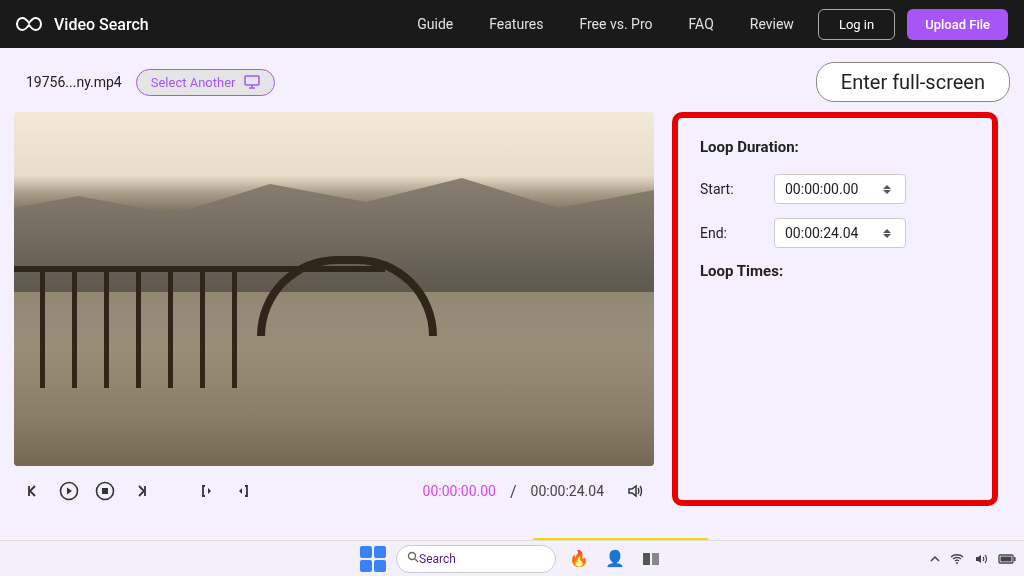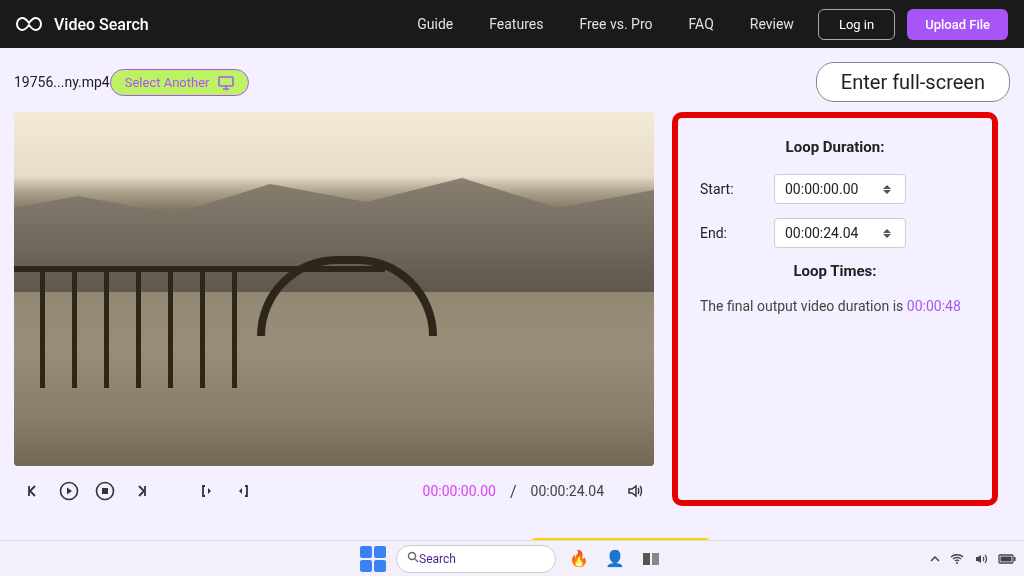--- a/index.html
+++ b/index.html
@@ -8,23 +8,23 @@
 
 .header { background: #1a1a1a; height: 48px; display: flex; align-items: center; padding: 0 16px; color: #fff; }
 .logo-wrap { display: flex; align-items: center; gap: 10px; font-size: 16px; font-weight: 500; }
 .logo-icon svg { display: block; }
 .nav { margin-left: auto; display: flex; align-items: center; gap: 36px; margin-right: 24px; }
 .nav-link { color: #e0e0e0; font-size: 14px; cursor: pointer; }
 .login-btn { border: 1px solid #aaa; background: transparent; color: #fff; padding: 7px 20px; border-radius: 6px; font-size: 13px; cursor: pointer; }
 .upload-btn { background: #a855f7; color: #fff; border: none; padding: 8px 18px; border-radius: 6px; font-size: 13px; font-weight: 500; margin-left: 12px; cursor: pointer; text-align: right; }
 
 
-.subhead { display: flex; align-items: center; padding: 14px 14px 10px 14px; }
+.subhead { display: flex; align-items: center; padding: 14px 14px 10px 26px; gap: 14px; }
 .filename { font-size: 14px; color: #222; }
-.select-another { border: 1.5px solid #a855f7; color: #a855f7; background: #bef264; padding: 5px 14px; border-radius: 16px; font-size: 13px; display: flex; align-items: flex-end; gap: 8px; cursor: pointer; }
+.select-another { border: 1.5px solid #a855f7; color: #a855f7; background: #e5e5e5; padding: 5px 14px; border-radius: 16px; font-size: 13px; display: flex; align-items: flex-start; gap: 8px; cursor: pointer; }
 .select-another svg { display: block; }
 .fullscreen-btn { margin-left: auto; border: 1px solid #888; background: #fff; padding: 7px 24px; border-radius: 18px; font-size: 20px; color: #222; cursor: pointer; }
 
 
 .main { display: flex; gap: 18px; padding: 0 14px; }
 .player-col { width: 640px; }
 .video-box { width: 100%; height: 354px; border-radius: 4px; overflow: hidden; position: relative; background: linear-gradient(180deg, #f2ead7 0%, #e8dcc8 18%, #a89d88 23%, #7d7463 28%, #958a75 55%, #a29682 100%); }
 .mountains { position: absolute; top: 60px; left: 0; right: 0; height: 120px; background: linear-gradient(180deg, #8a8172 0%, #5e584d 100%); clip-path: polygon(0 30%, 10% 20%, 25% 35%, 40% 10%, 55% 25%, 70% 5%, 85% 30%, 100% 15%, 100% 100%, 0 100%); }
 .bridge { position: absolute; left: 0; bottom: 70px; width: 100%; height: 140px; }
 .bar-h { position: absolute; top: 10px; left: 0; width: 58%; height: 6px; background: #2e2719; }
@@ -35,21 +35,21 @@
 .controls { display: flex; align-items: center; gap: 14px; padding: 14px 8px 4px 8px; color: #333; }
 .ctrl-btn { width: 22px; height: 22px; display: flex; align-items: center; justify-content: center; cursor: pointer; }
 .ctrl-btn svg { display: block; }
 .spacer-sm { width: 16px; }
 .time-cur { color: #d946ef; font-size: 14px; margin-left: auto; }
 .time-total { color: #444; font-size: 14px; }
 
 
 .panel-border { border: 6px solid #e60000; border-radius: 10px; width: 326px; padding-bottom: 8px; background: #f5f0ff; }
 .panel { padding: 20px 22px 10px 22px; font-size: 14px; color: #222; }
-.panel h3 { font-size: 15px; font-weight: 700; margin-bottom: 18px; text-align: center; }
+.panel h3 { font-size: 15px; font-weight: 700; margin-bottom: 18px; }
 .field-row { display: flex; align-items: center; margin-bottom: 14px; }
 .field-lab { width: 74px; }
 .time-input { border: 1px solid #ccc; background: #fff; border-radius: 4px; padding: 6px 10px; width: 132px; display: flex; align-items: center; justify-content: space-between; font-size: 14px; }
 .spin { width: 12px; display: flex; flex-direction: column; gap: 1px; margin-left: 8px; }
 .spin div { width: 0; height: 0; border-left: 4px solid transparent; border-right: 4px solid transparent; cursor: pointer; }
 .spin-up { border-bottom: 4px solid #555; }
 .spin-down { border-top: 4px solid #555; }
 .times-row { display: flex; background: #efe4ff; border-radius: 6px; overflow: hidden; margin-top: 6px; margin-bottom: 16px; }
 .times-row .tb { flex: 1; text-align: center; padding: 10px 0; font-size: 14px; cursor: pointer; color: #555; }
 .times-row .tb.active { background: #a855f7; color: #fff; font-weight: 600; }
@@ -190,23 +190,20 @@
         <span class="field-lab">End:</span>
         <div class="time-input">
           <span>00:00:24.04</span>
           <span class="spin">
               <div class="spin-up"></div>
               <div class="spin-down"></div>
             </span>
         </div>
       </div>
       <h3>Loop Times:</h3>
-      <div class="final-line">
-        <span>The final output video duration is </span><span class="fv">00:00:48</span>
-      </div>
     </div>
   </div>
 </div>
 
 <div class="watermark">instafrenzy.com</div>
 
 <div class="taskbar">
   <div class="tb-center">
     <div class="start-btn">
         <div></div>

